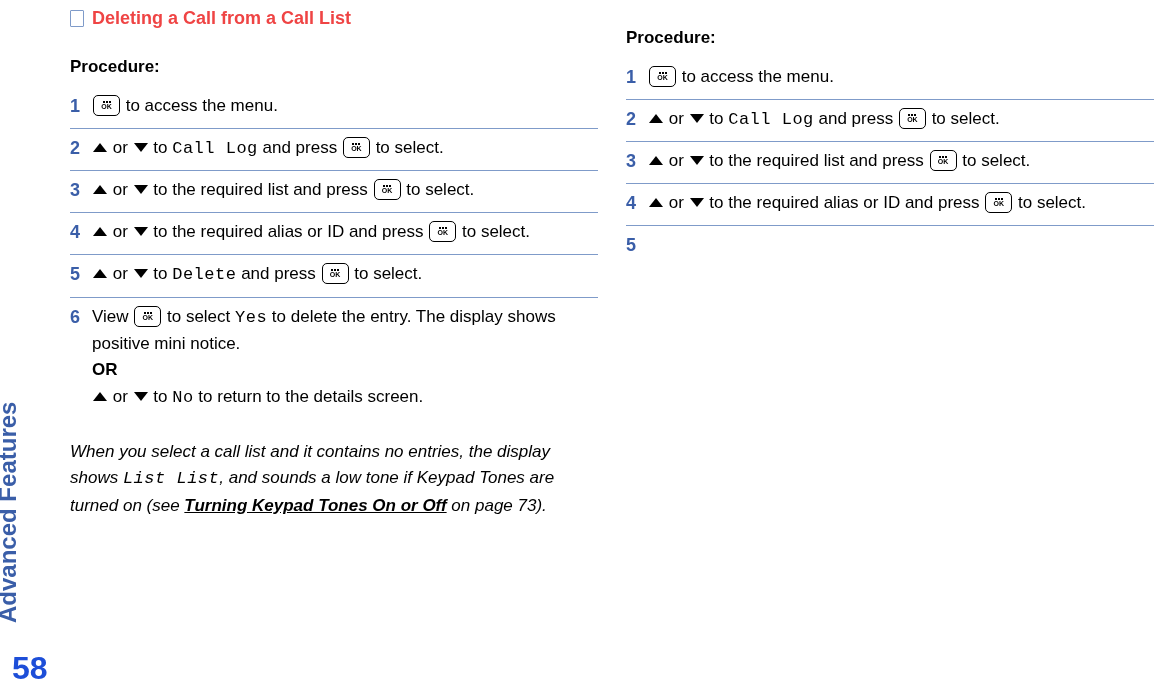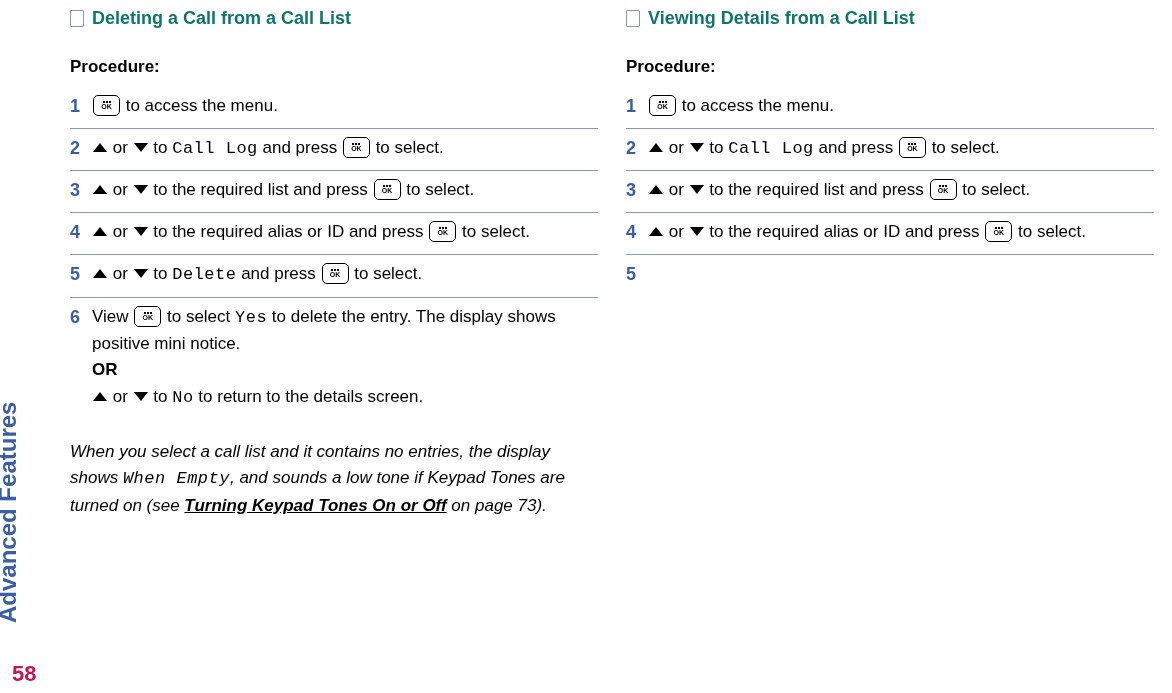--- a/index.html
+++ b/index.html
@@ -31,23 +31,23 @@
     transform-origin: left bottom;
     color: #3a5ea8;
     font-weight: bold;
     font-size: 24px;
     white-space: nowrap;
   }
   .page-number {
     position: absolute;
     left: 12px;
     bottom: 6px;
-    font-size: 22px;
-    font-weight: bold;
-    color: #be185d;
+    font-size: 32px;
+    font-weight: bold;
+    color: #1d4ed8;
   }
   .content {
     flex: 1;
     display: flex;
     flex-direction: row;
     gap: 28px;
     padding-right: 18px;
   }
   .col {
     flex: 1;
@@ -63,21 +63,21 @@
   .head-icon {
     width: 14px;
     height: 17px;
     border: 1.5px solid #7f9bc9;
     border-radius: 1px;
     flex-shrink: 0;
   }
   .section-title {
     font-weight: bold;
     font-size: 18px;
-    color: #0f766e;
+    color: #ef4444;
   }
   .proc-label {
     font-weight: bold;
     margin-bottom: 10px;
     font-size: 17px;
     margin-top: 28px;
   }
   .steps {
     list-style: none;
     counter-reset: step;
@@ -260,29 +260,25 @@
               </span><span> to select </span><span class="mono">Yes</span><span> to delete the entry. The display shows positive mini notice.</span>
             <br>
             <span class="or-line">OR</span>
             <br>
             <span class="arrow up"></span><span> or </span><span class="arrow down"></span><span> to </span><span class="mono">No</span><span> to return to the details screen.</span>
           </span>
         </li>
       </ol>
 
       <p class="note">
-        <span>When you select a call list and it contains no entries, the display shows </span><span class="mono" style="font-style: italic;">When Empty</span><span>, and sounds a low tone if Keypad Tones are turned on (see </span><span class="bold">Turning Keypad Tones On or Off</span><span> on page 73).</span>
+        <span>When you select a call list and it contains no entries, the display shows </span><span class="mono" style="font-style: italic;">List List</span><span>, and sounds a low tone if Keypad Tones are turned on (see </span><span class="bold">Turning Keypad Tones On or Off</span><span> on page 73).</span>
       </p>
     </div>
 
     <div class="col">
-      <div class="section-head">
-        <span class="head-icon"></span>
-        <span class="section-title">Viewing Details from a Call List</span>
-      </div>
       <div class="proc-label">Procedure:</div>
 
       <ol class="steps">
 
         <li class="step">
           <span class="step-num">1</span>
           <span class="step-body">
             <span class="ok-key">
                 <span class="menu-icon">
                   <span></span>

